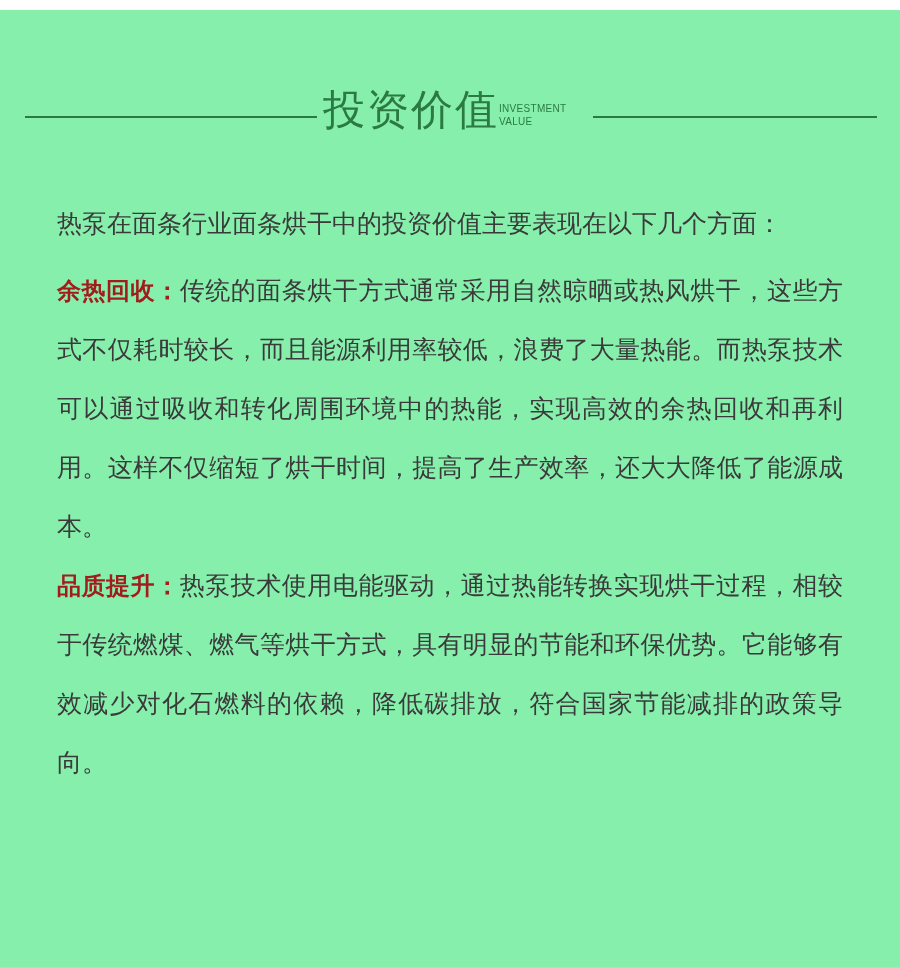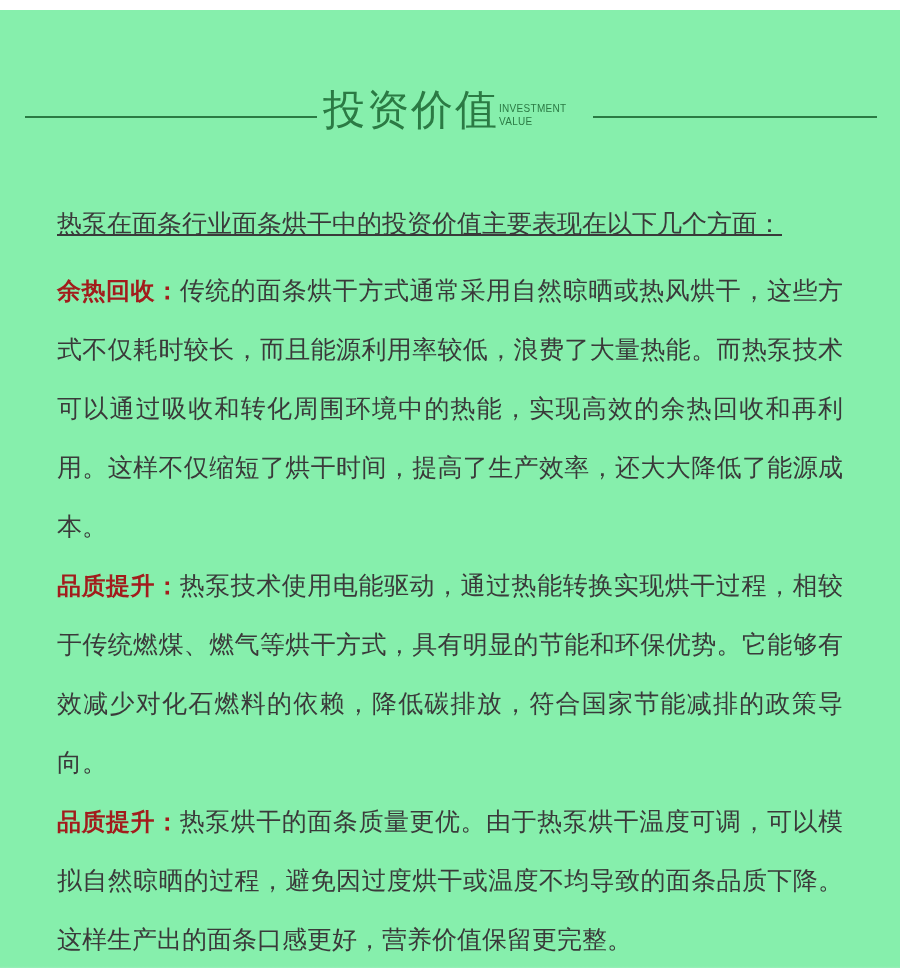--- a/index.html
+++ b/index.html
@@ -61,21 +61,20 @@
     font-size: 25px;
     line-height: 59px;
     text-align: justify;
     line-break: strict;
   }
   .content p {
     margin: 0;
   }
   .intro {
     margin-bottom: 8px !important;
-    text-decoration: underline;
   }
   .sec-heading {
     color: #a21c1c;
     font-weight: bold;
     font-size: 24px;
   }
 
   
   .bottom-fade {
     position: absolute;
@@ -101,18 +100,17 @@
     <div class="rule rule-right"></div>
   </div>
 
   <div class="content">
     <p class="intro">热泵在面条行业面条烘干中的投资价值主要表现在以下几个方面：</p>
 
     <p><span class="sec-heading">余热回收：</span><span>传统的面条烘干方式通常采用自然晾晒或热风烘干，这些方式不仅耗时较长，而且能源利用率较低，浪费了大量热能。而热泵技术可以通过吸收和转化周围环境中的热能，实现高效的余热回收和再利用。这样不仅缩短了烘干时间，提高了生产效率，还大大降低了能源成本。</span></p>
 
     <p><span class="sec-heading">品质提升：</span><span>热泵技术使用电能驱动，通过热能转换实现烘干过程，相较于传统燃煤、燃气等烘干方式，具有明显的节能和环保优势。它能够有效减少对化石燃料的依赖，降低碳排放，符合国家节能减排的政策导向。</span></p>
 
-    <p><span class="sec-heading">品质提升：</span><span>热泵烘干的面条质量更优。由于热泵烘干温度可调，可以模拟自然晾晒的过程，避免因过度烘干或温度不均导致的面条品质下降。这样生产出的面条口感更好，营养价值保留更完整。</span></p>
   </div>
 
   <div class="bottom-fade"></div>
 
 </div>
 
 </body></html>

